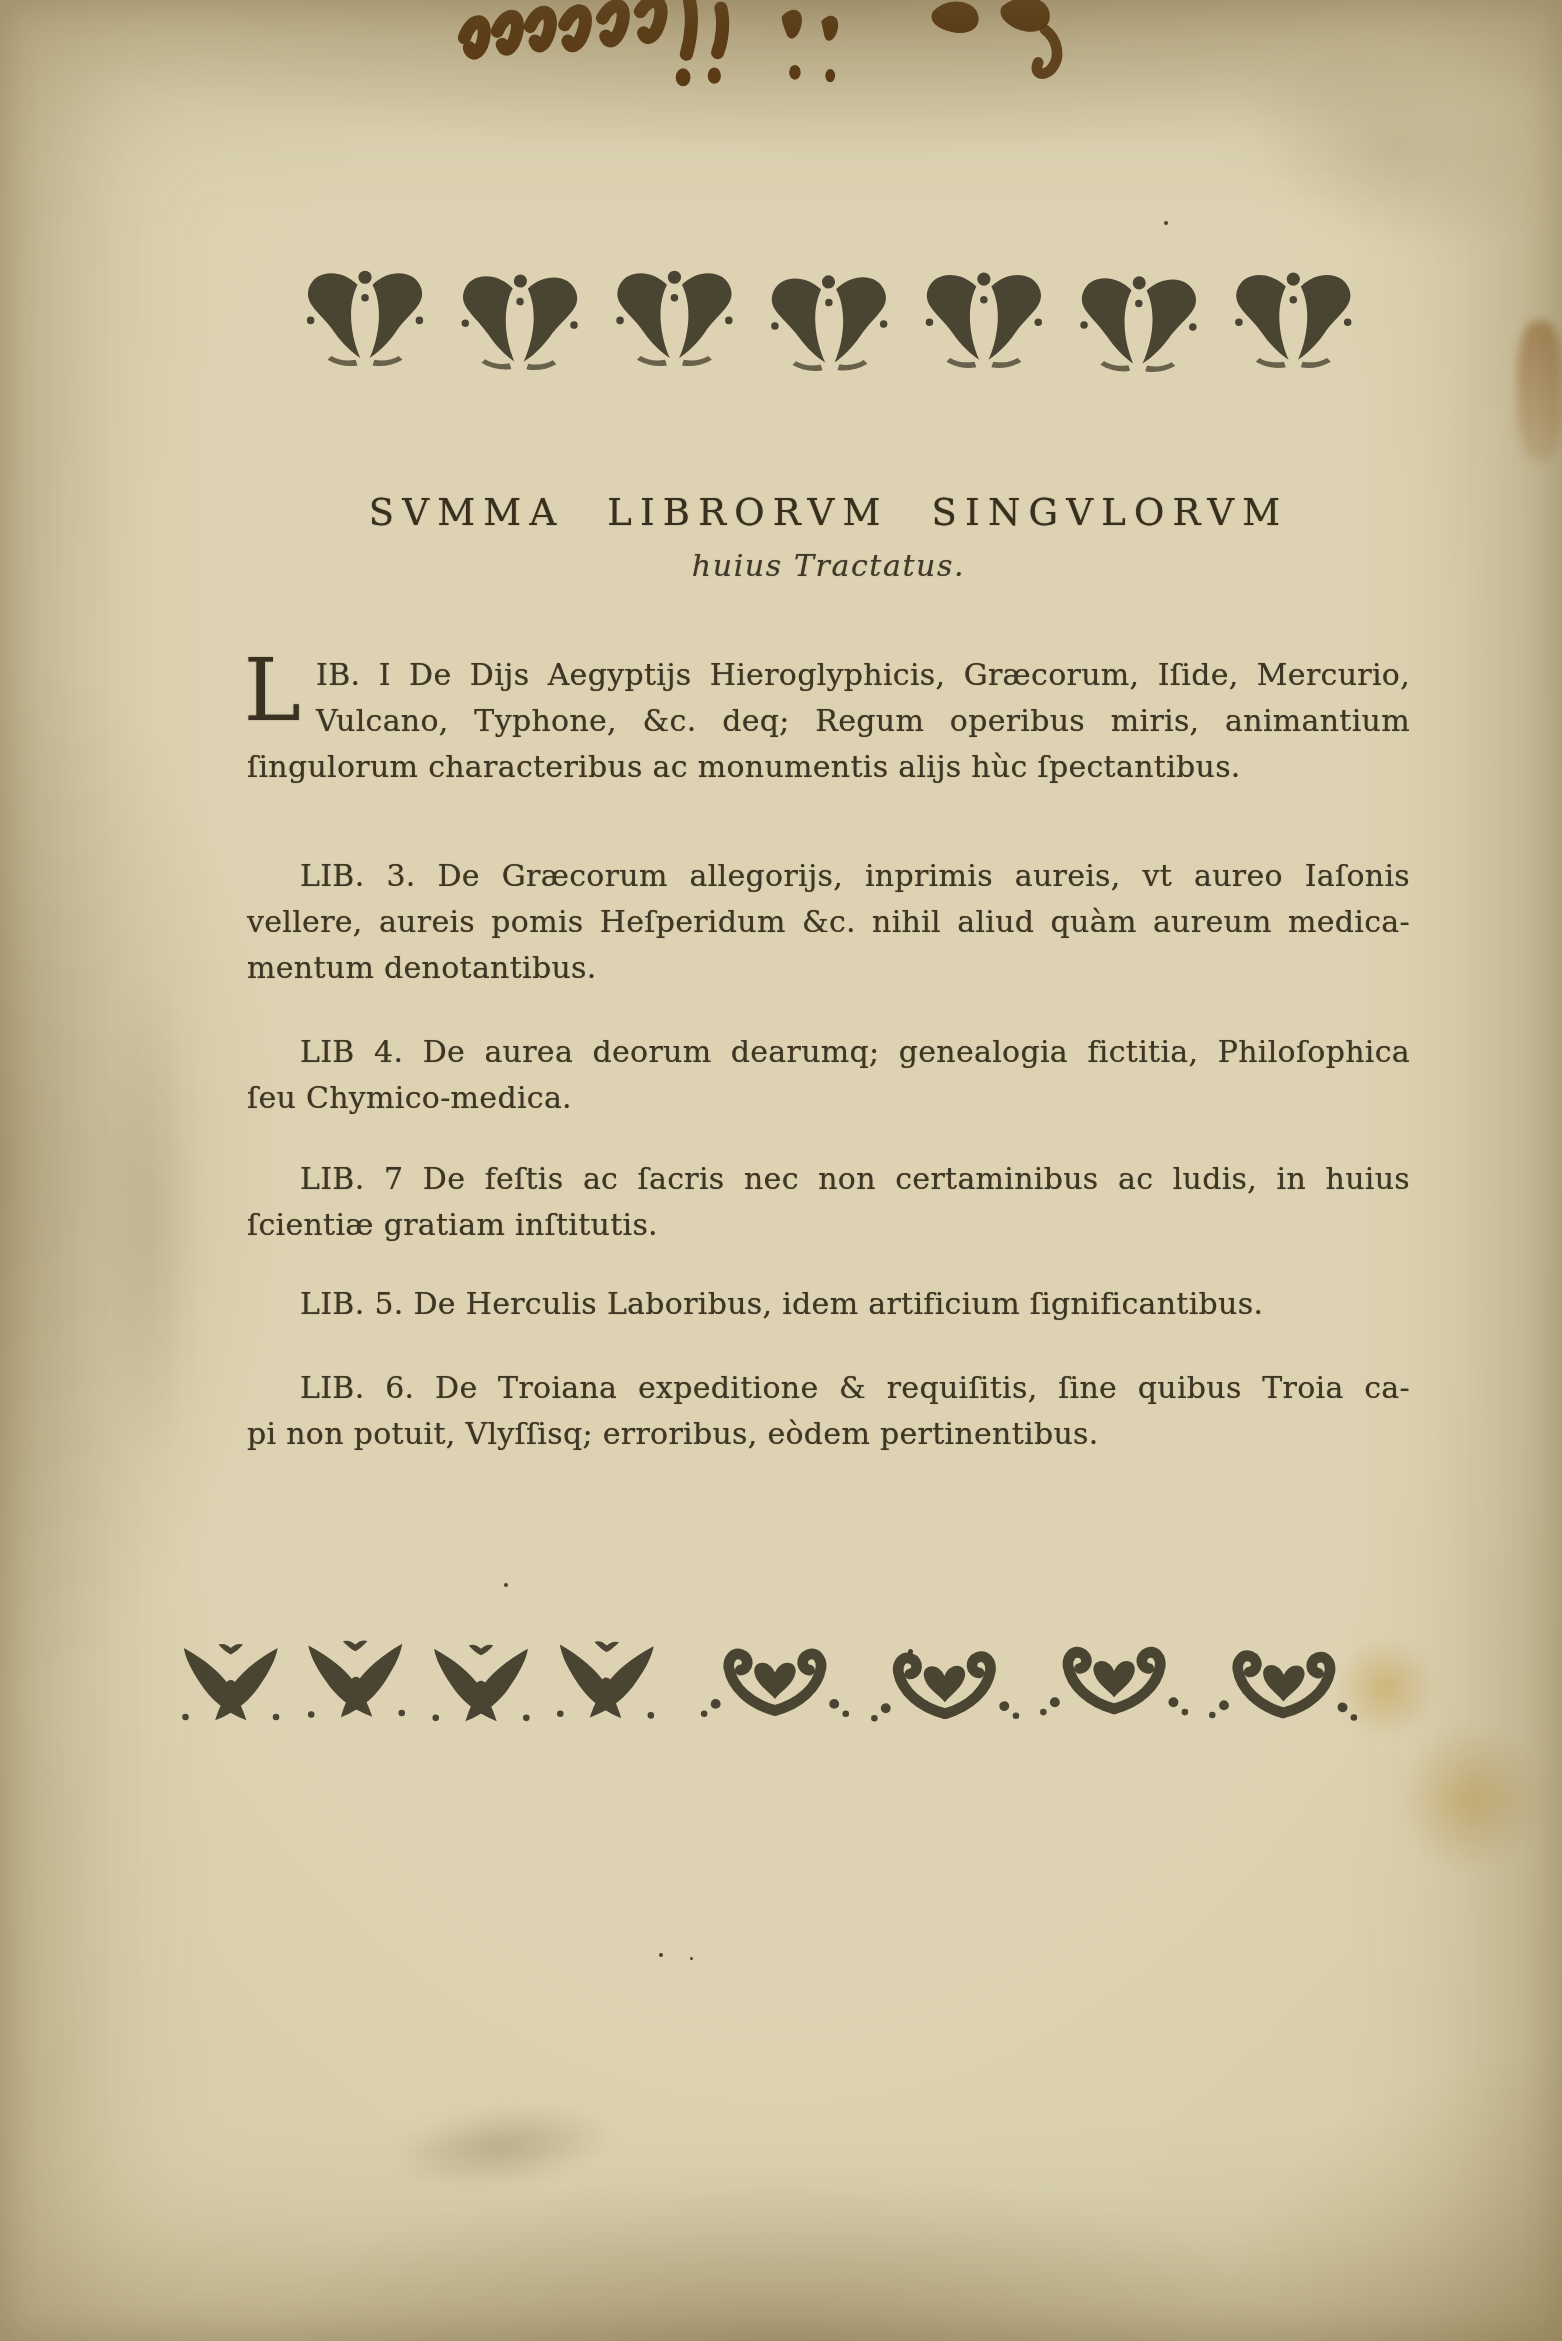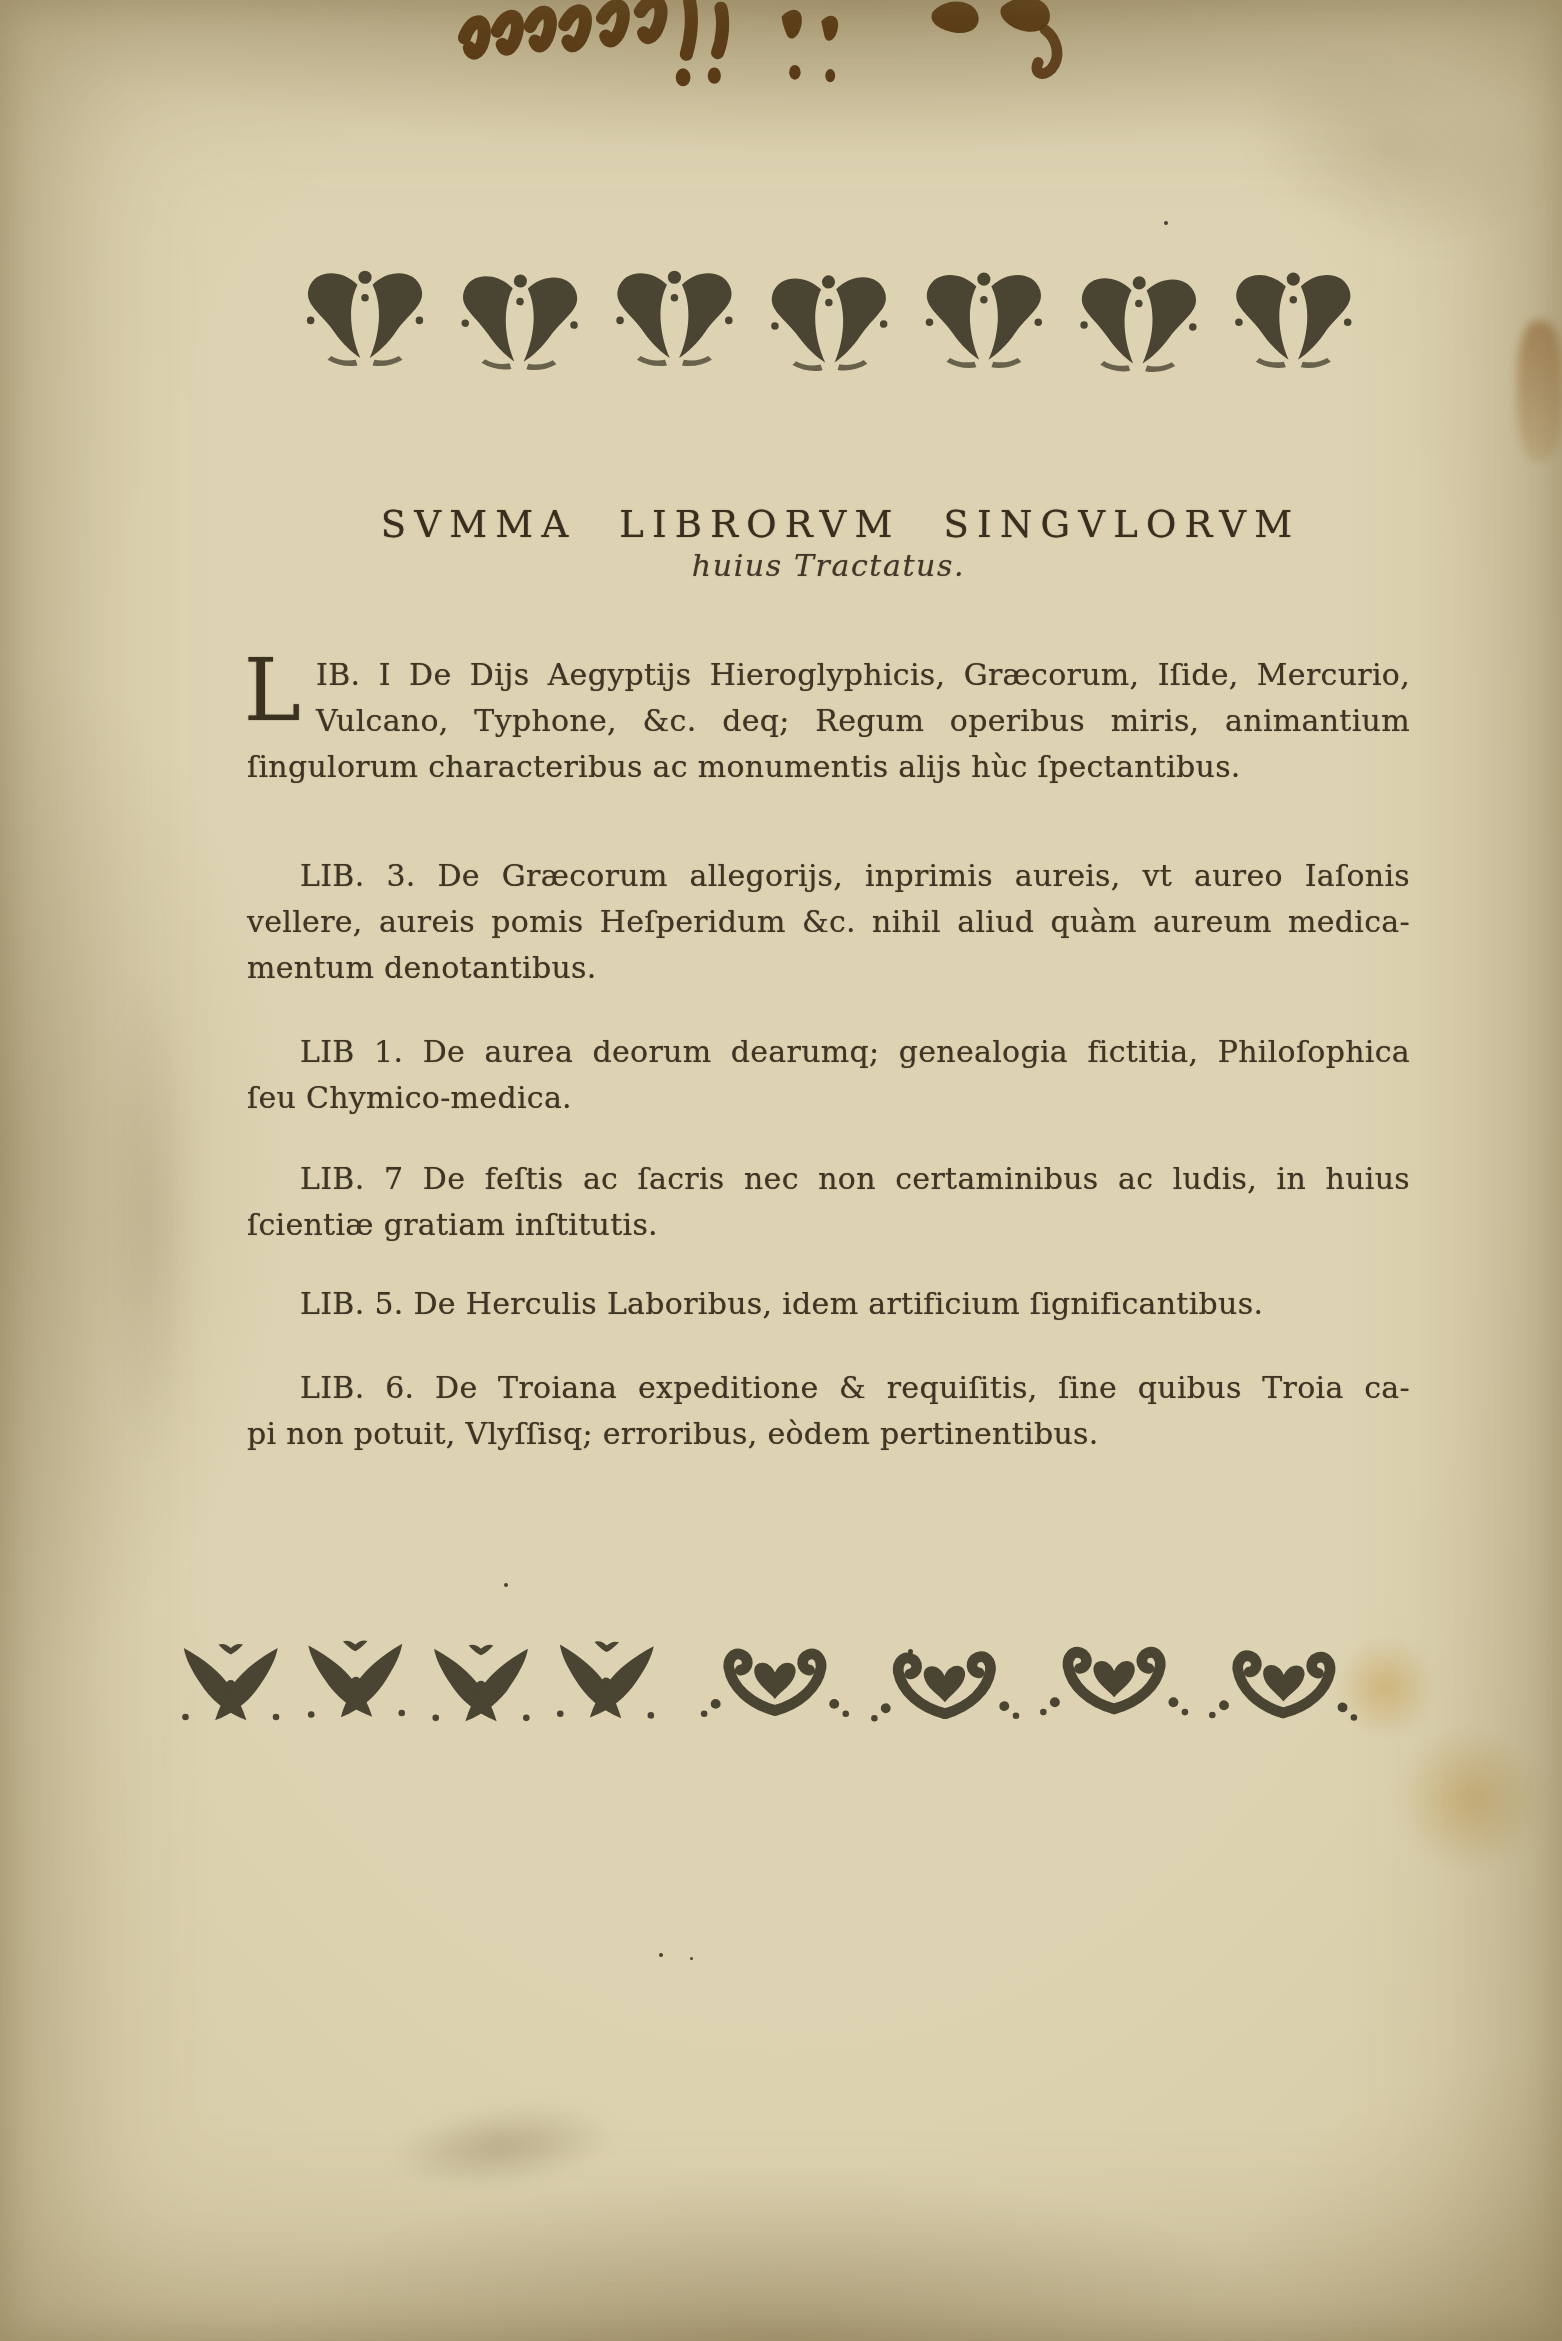--- a/index.html
+++ b/index.html
@@ -34,21 +34,21 @@
   #stain-topright-crease{left:1235px;top:49px;width:313px;height:198px;border-radius:50%;
     background:radial-gradient(ellipse, rgba(118,98,58,.20), transparent 70%);filter:blur(10px);transform:rotate(18deg);}
   .speck{position:absolute;background:#4a4030;border-radius:50%;pointer-events:none;}
 
   
   .ink-scribble{position:absolute;left:449px;top:0px;width:626px;height:97px;}
   .headpiece{position:absolute;left:290px;top:264px;width:1083px;height:109px;}
   .tailpiece{position:absolute;left:169px;top:1632px;width:1202px;height:96px;}
 
   .title{
-    position:absolute;left:247px;top:491px;width:1163px;margin:12px;
+    position:absolute;left:247px;top:491px;width:1163px;margin:0;
     font-size:37px;font-weight:normal;text-align:center;
     letter-spacing:8.2px;word-spacing:23px;
     color:#382f1f;text-shadow:0 0 1.1px rgba(56,47,31,.75);
   }
   .subtitle{
     position:absolute;left:247px;top:548px;width:1163px;
     font-size:30px;font-style:italic;text-align:center;letter-spacing:1.6px;
     color:#42382a;text-shadow:0 0 1px rgba(66,56,42,.6);
   }
 
@@ -146,21 +146,21 @@
     <span class="line">ſingulorum characteribus ac monumentis alijs hùc ſpectantibus.</span>
   </div>
 
   <div class="para" id="para-2">
     <span class="line j ind">LIB. 3. De Græcorum allegorijs, inprimis aureis, vt aureo Iaſonis</span>
     <span class="line j">vellere, aureis pomis Heſperidum &amp;c. nihil aliud quàm aureum medica-</span>
     <span class="line">mentum denotantibus.</span>
   </div>
 
   <div class="para" id="para-3">
-    <span class="line j ind">LIB 1. De aurea deorum dearumq; genealogia fictitia, Philoſophica</span>
+    <span class="line j ind">LIB 4. De aurea deorum dearumq; genealogia fictitia, Philoſophica</span>
     <span class="line">ſeu Chymico-medica.</span>
   </div>
 
   <div class="para" id="para-4">
     <span class="line j ind">LIB. 7 De feſtis ac ſacris nec non certaminibus ac ludis, in huius</span>
     <span class="line">ſcientiæ gratiam inſtitutis.</span>
   </div>
 
   <div class="para" id="para-5">
     <span class="line ind">LIB. 5. De Herculis Laboribus, idem artificium ſignificantibus.</span>

